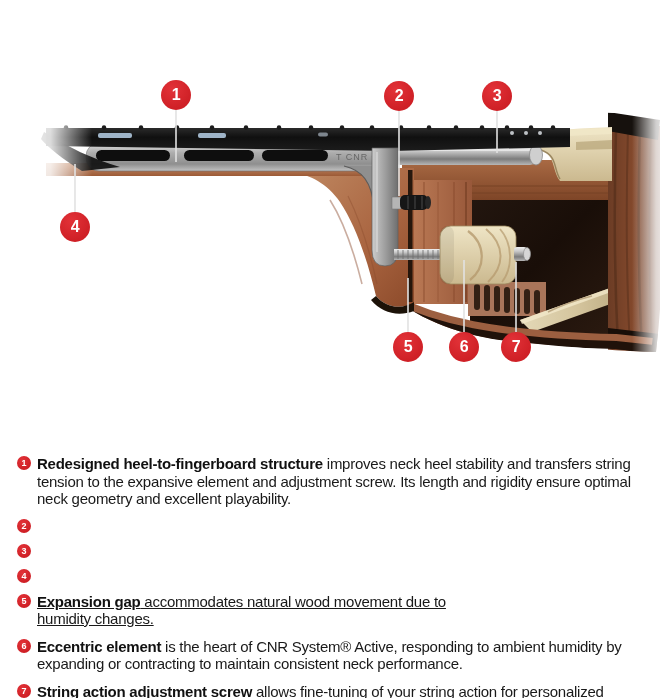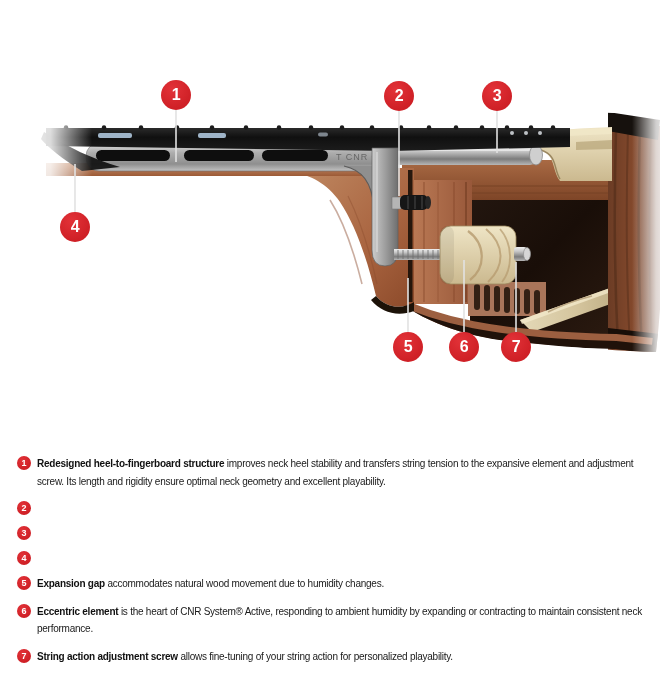--- a/index.html
+++ b/index.html
@@ -17,24 +17,24 @@
   }
   .legend{position:absolute;left:17px;top:455px;width:640px;}
   .legend-item{display:flex;align-items:flex-start;margin-bottom:10px;}
   .legend-bullet{
     flex:0 0 14px;width:14px;height:14px;border-radius:50%;
     background:radial-gradient(circle at 38% 30%, #e23238, #cf2026 70%);
     color:#fff;font-size:9px;font-weight:bold;line-height:14px;text-align:center;
     margin-right:6px;margin-top:1px;
   }
   .legend-text{
-    font-size:10px;line-height:17.5px;letter-spacing:-0.25px;max-width:608px;color:#191919;
+    font-size:15px;line-height:17.5px;letter-spacing:-0.25px;max-width:608px;color:#191919;
   }
   .legend-text b{font-weight:bold;color:#111;}
-  .legend-item.narrow .legend-text{max-width:438px;}
+  .legend-item.narrow .legend-text{max-width:438px;text-decoration:underline;}
 </style>
 </head>
 <body>
 
 <div class="stage">
 
   <div class="diagram-wrap">
     <svg width="672" height="430" viewBox="0 0 672 430">
       <defs>
         <linearGradient id="gMetal" x1="0" y1="0" x2="0" y2="1">

